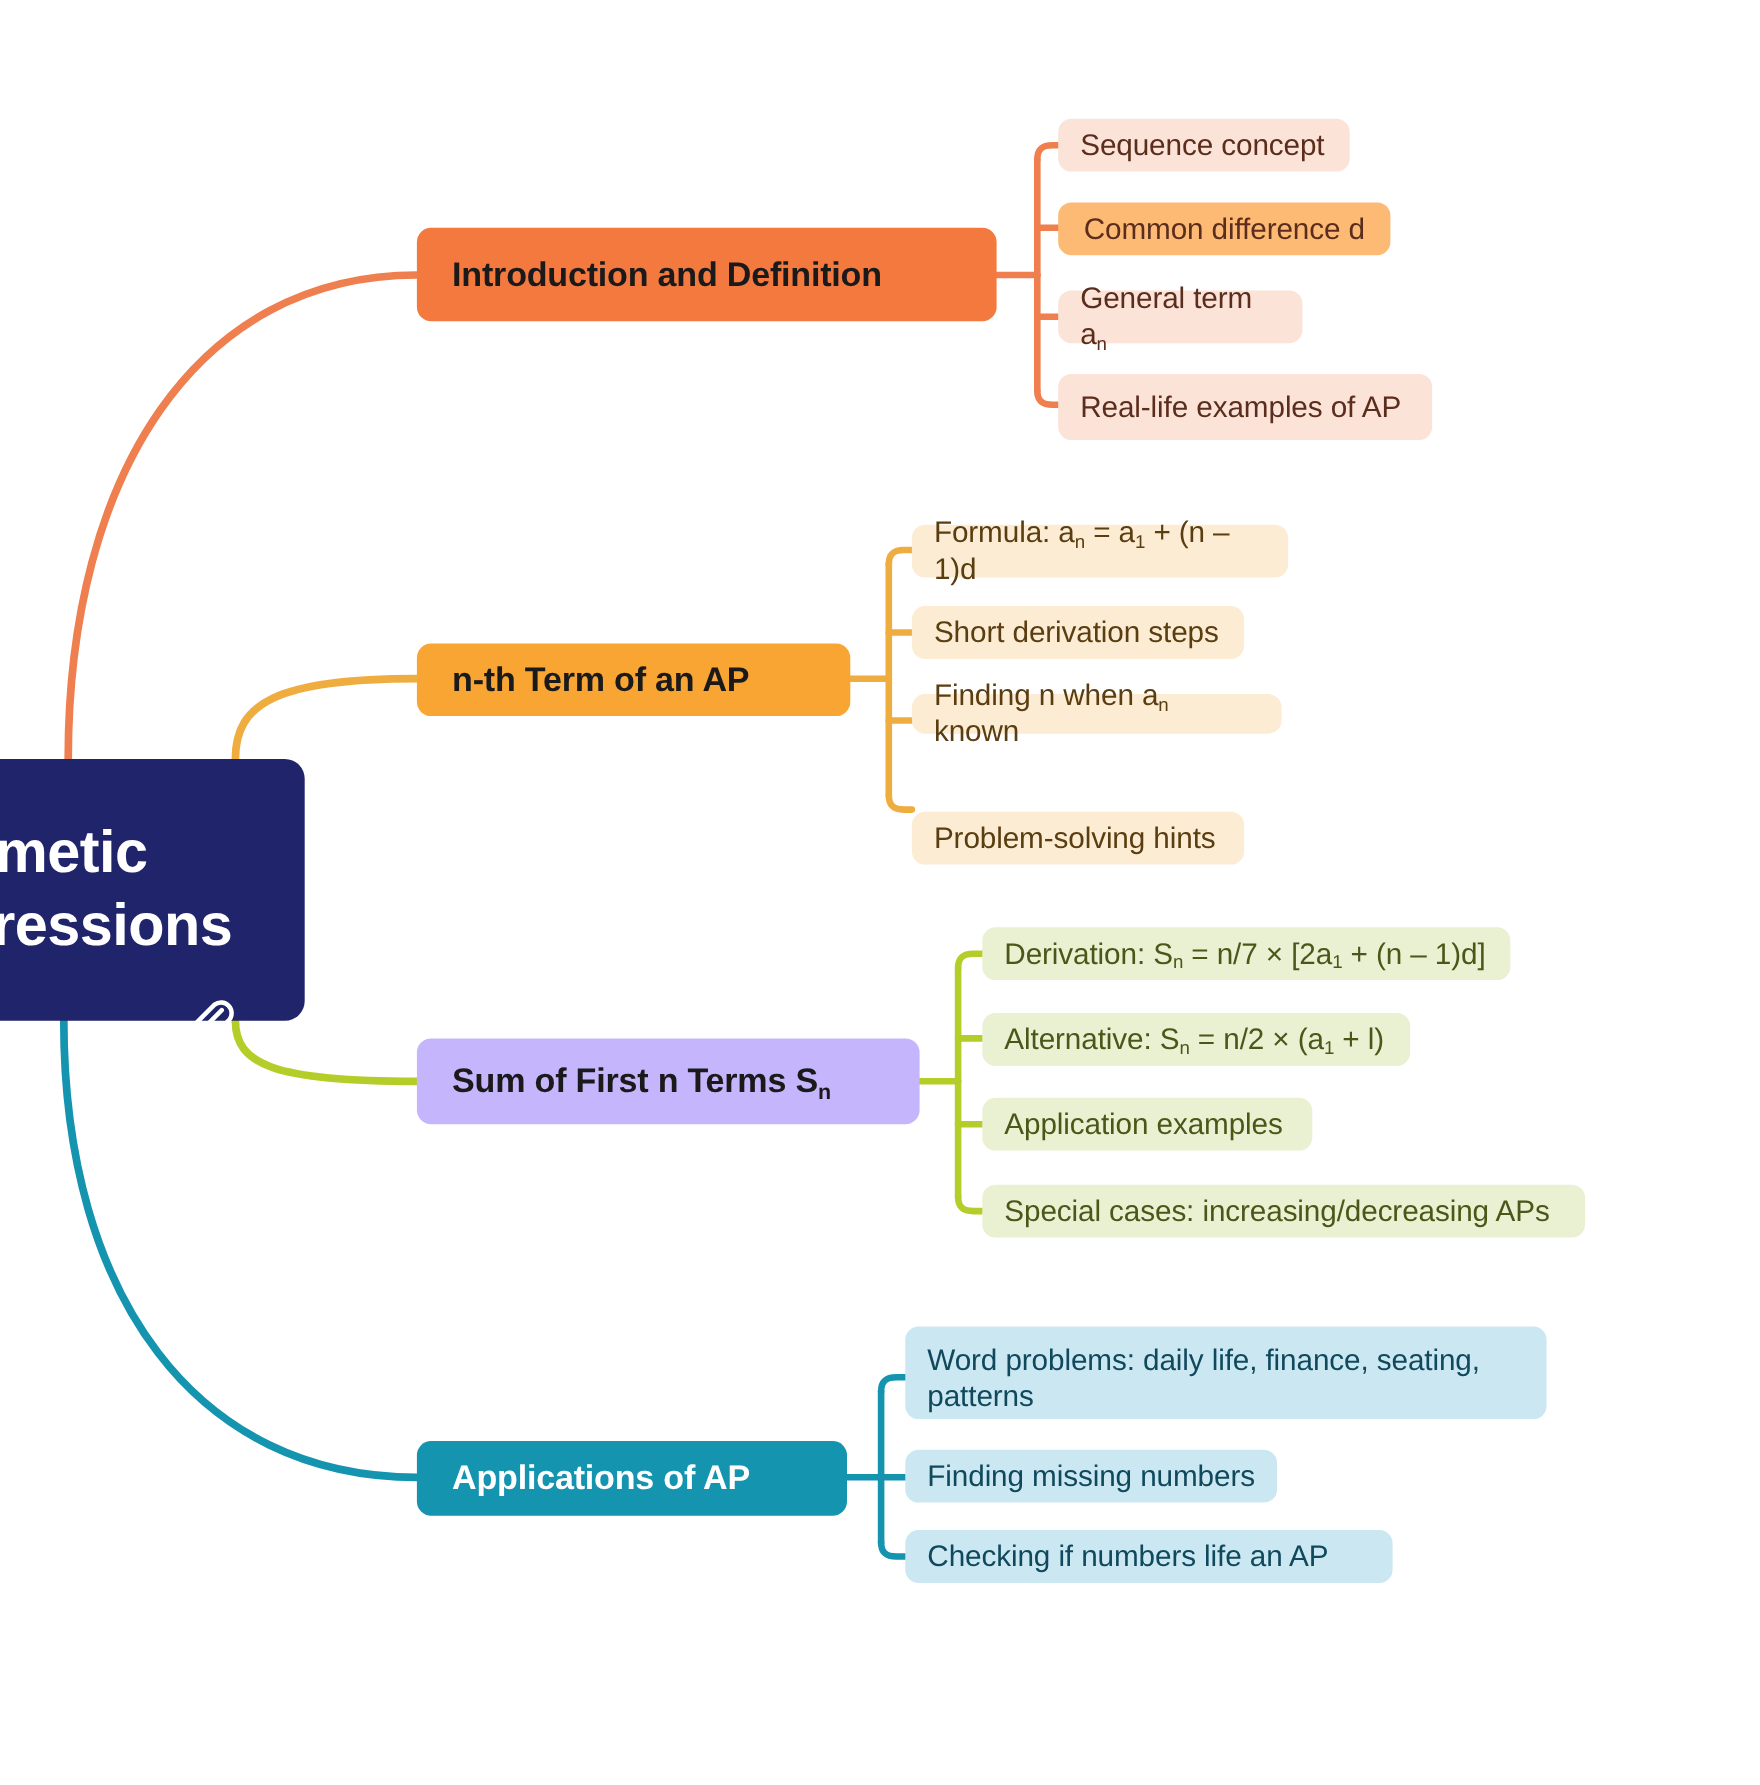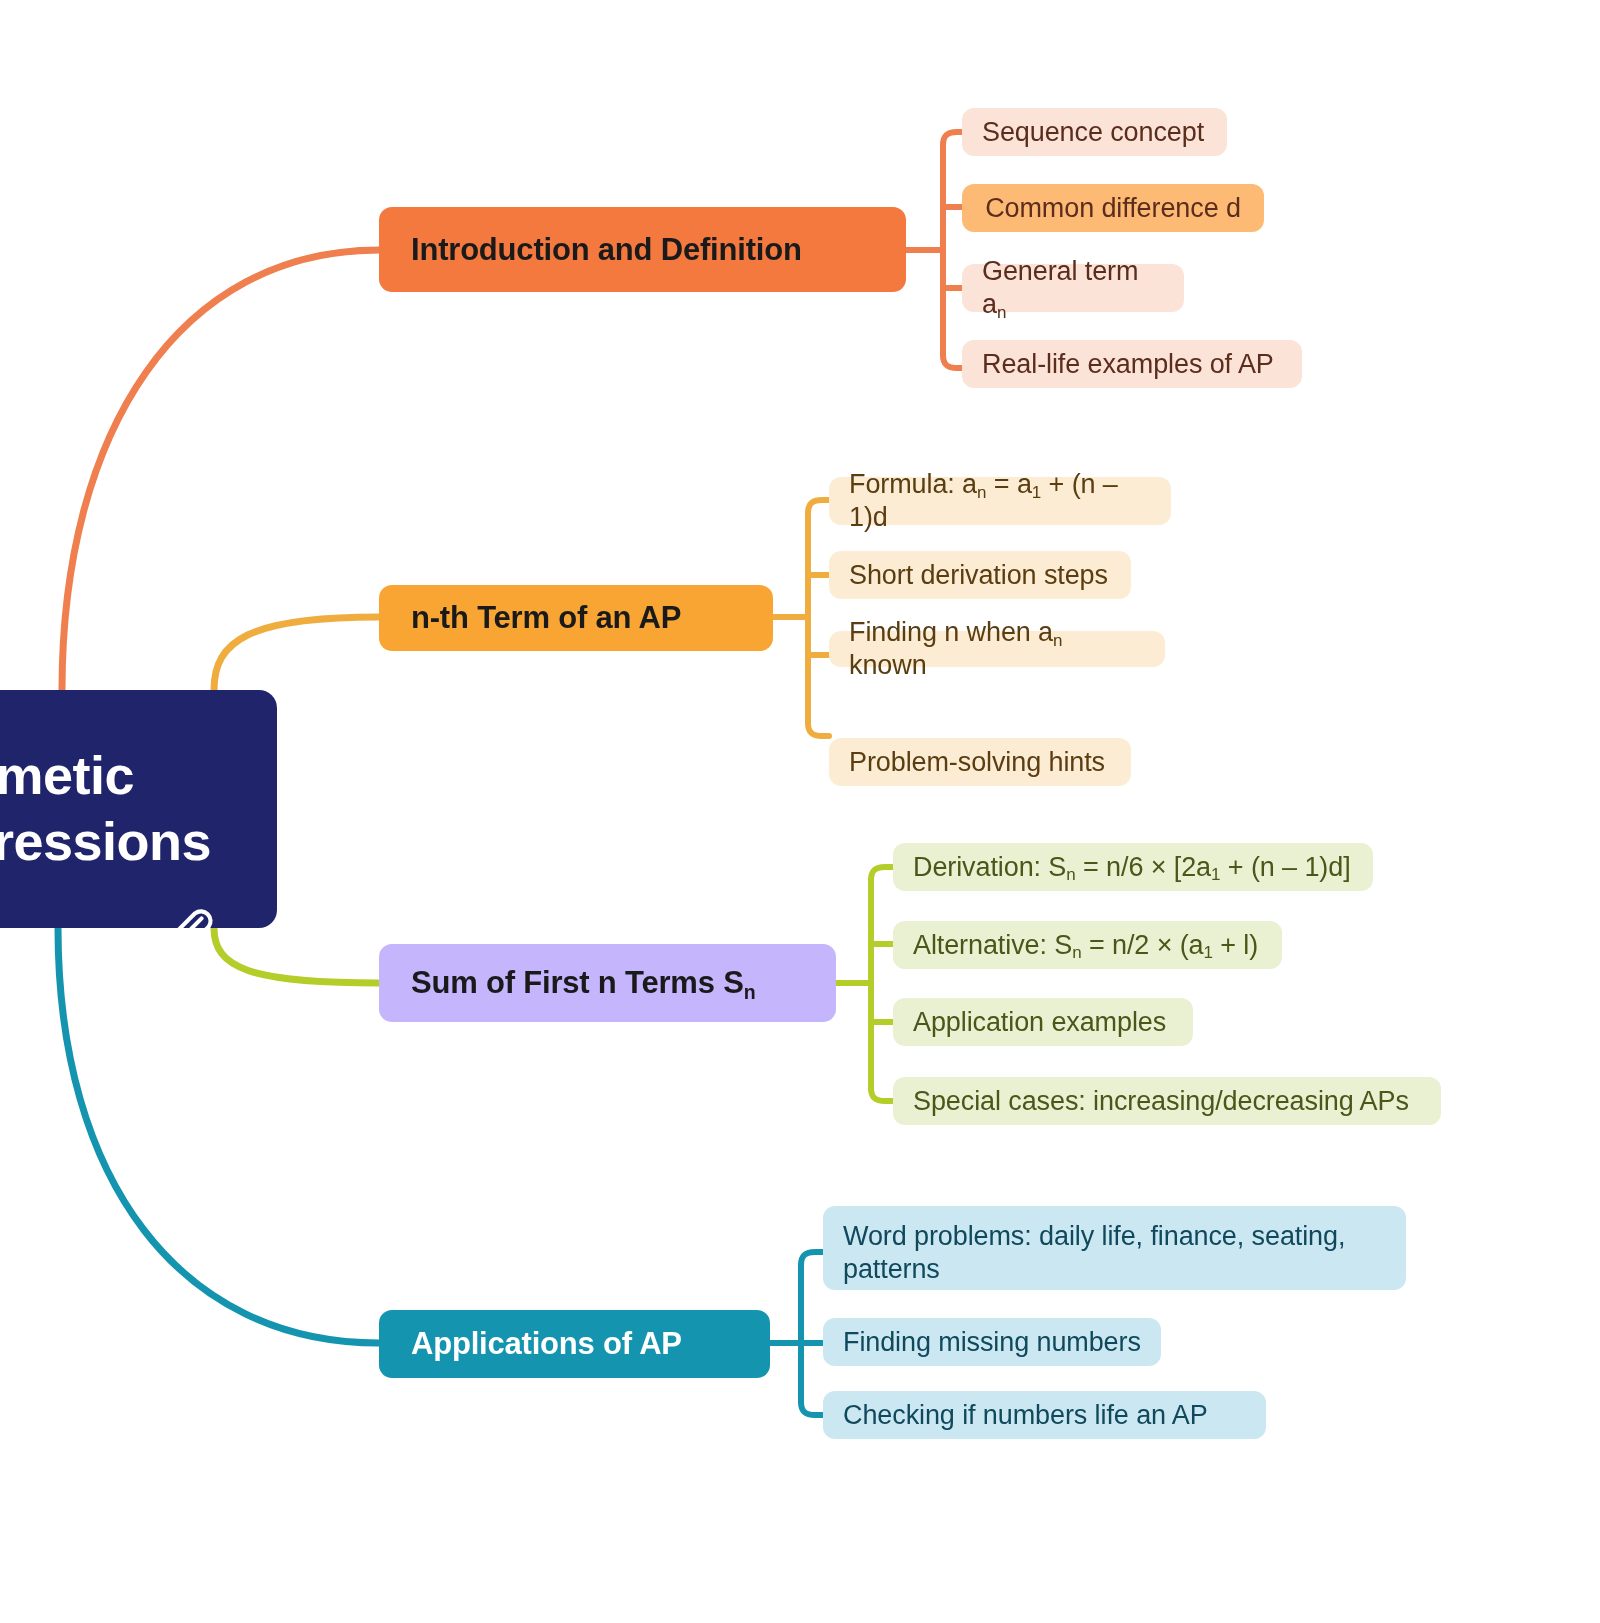--- a/index.html
+++ b/index.html
@@ -159,21 +159,21 @@
   </div>
 
   <div class="node leaf" style="left:962px; top:184px; width:302px; height:48px; background:#fdba74; color:#5b2d1c;justify-content:center;">
     <span>Common difference d</span>
   </div>
 
   <div class="node leaf" style="left:962px; top:264px; width:222px; height:48px; background:#fbe3d8; color:#5b2d1c;">
     <span><span>General term a</span><sub>n</sub></span>
   </div>
 
-  <div class="node leaf" style="left:962px; top:340px; width:340px; height:48px; background:#fbe3d8; color:#5b2d1c;">
+  <div class="node leaf" style="left:962px; top:340px; width:340px; height:60px; background:#fbe3d8; color:#5b2d1c;">
     <span>Real-life examples of AP</span>
   </div>
 
   <div class="node branch" style="left:379px; top:585px; width:394px; height:66px; background:#f9a533; color:#1a1a1a;">
     <span>n-th Term of an AP</span>
   </div>
 
   <div class="node leaf" style="left:829px; top:477px; width:342px; height:48px; background:#fcecd3; color:#5a3d10;">
     <span><span>Formula: a</span><sub>n</sub><span> = a</span><sub>1</sub><span> + (n – 1)d</span></span>
   </div>
@@ -188,21 +188,21 @@
 
   <div class="node leaf" style="left:829px; top:738px; width:302px; height:48px; background:#fcecd3; color:#5a3d10;">
     <span>Problem-solving hints</span>
   </div>
 
   <div class="node branch" style="left:379px; top:944px; width:457px; height:78px; background:#c4b5fd; color:#1a1a1a;">
     <span><span>Sum of First n Terms S</span><sub>n</sub></span>
   </div>
 
   <div class="node leaf" style="left:893px; top:843px; width:480px; height:48px; background:#eaf0d2; color:#4b5719;">
-    <span><span>Derivation: S</span><sub>n</sub><span> = n/6 × [2a</span><sub>1</sub><span> + (n – 1)d]</span></span>
+    <span><span>Derivation: S</span><sub>n</sub><span> = n/7 × [2a</span><sub>1</sub><span> + (n – 1)d]</span></span>
   </div>
 
   <div class="node leaf" style="left:893px; top:921px; width:389px; height:48px; background:#eaf0d2; color:#4b5719;">
     <span><span>Alternative: S</span><sub>n</sub><span> = n/2 × (a</span><sub>1</sub><span> + l)</span></span>
   </div>
 
   <div class="node leaf" style="left:893px; top:998px; width:300px; height:48px; background:#eaf0d2; color:#4b5719;">
     <span>Application examples</span>
   </div>
 

